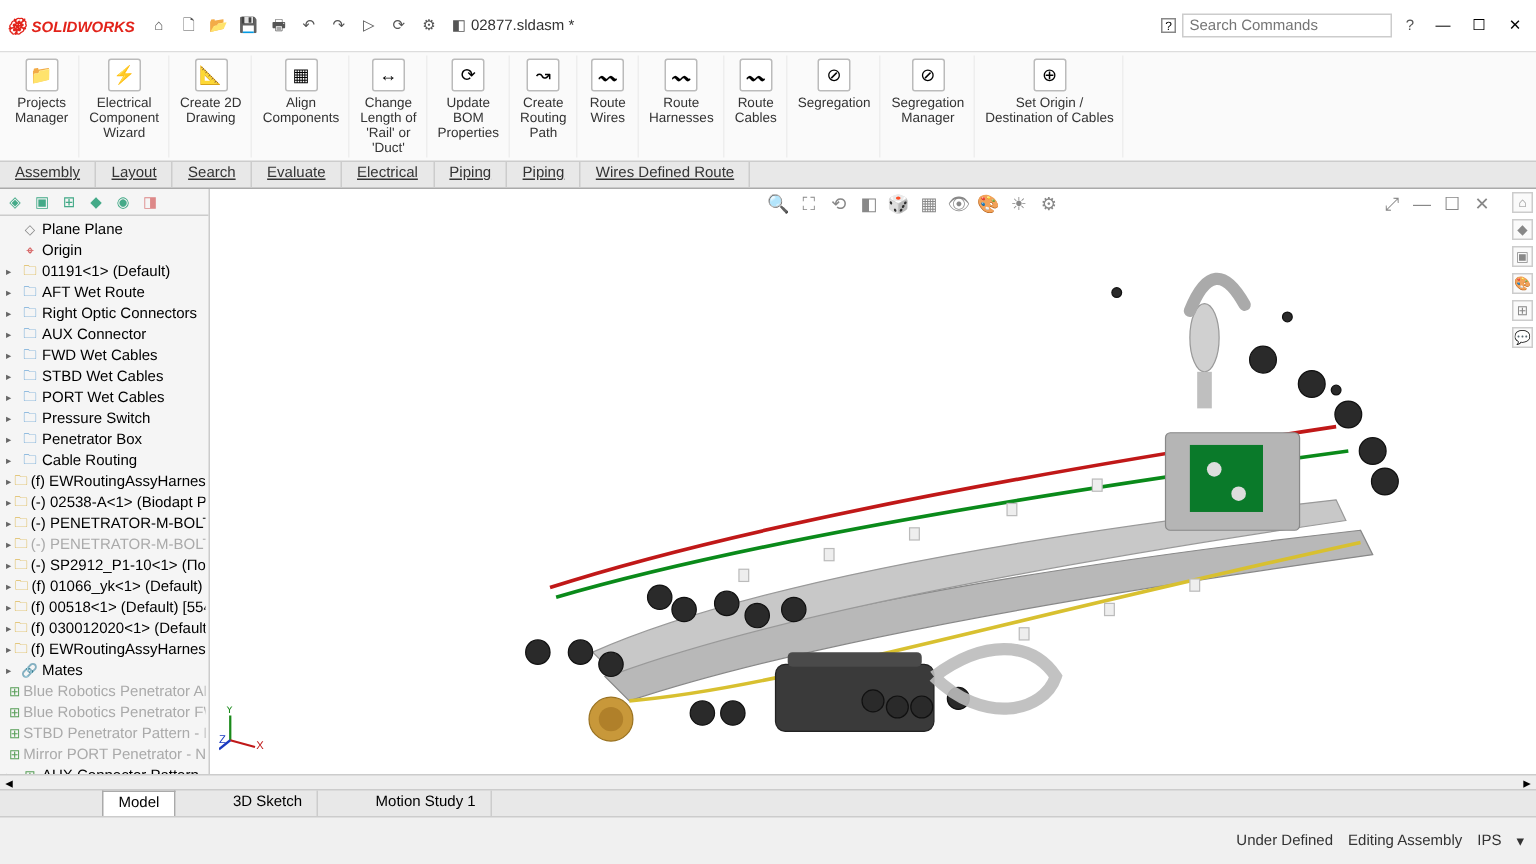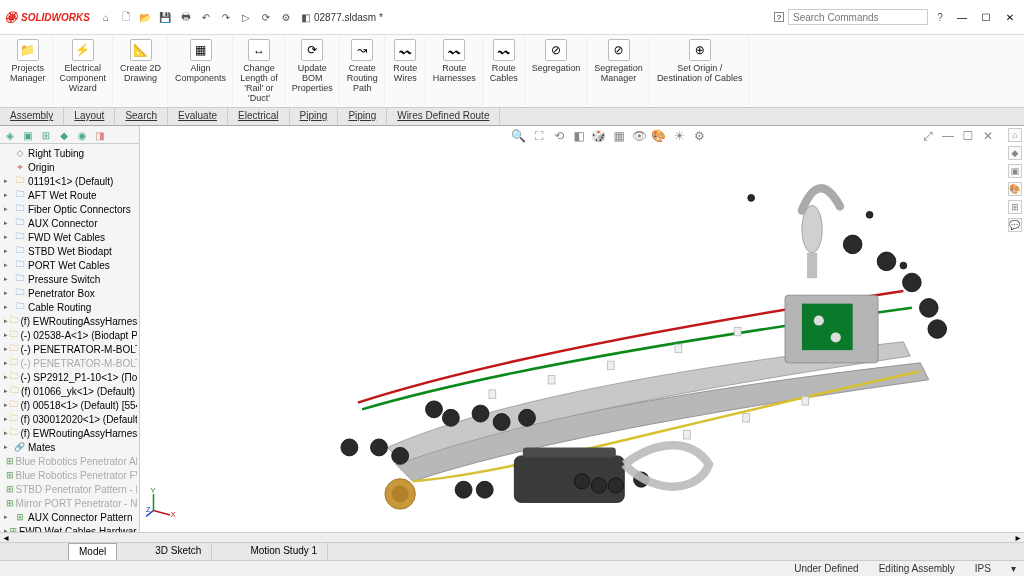--- a/index.html
+++ b/index.html
@@ -38,21 +38,21 @@
   .vt-btn { width:16px;height:16px;display:flex;align-items:center;justify-content:center;color:#888;cursor:pointer;font-size:12px; }
   .triad { position:absolute; bottom:12px; left:6px; }
   .triad svg { width:30px; height:30px; }
   .sidepins { position:absolute; top:2px; right:2px; display:flex; flex-direction:column; gap:4px; }
   .pin { width:14px;height:14px;border:1px solid #ccc;background:#fafafa;display:flex;align-items:center;justify-content:center;color:#888;font-size:9px;cursor:pointer;}
   
   .doc-tabs { height:18px; background:#e8e8e8; border-top:1px solid #ccc; display:flex; padding-left:40px; }
   .doc-tab { padding:2px 10px; border-right:1px solid #ccc; cursor:pointer;margin-left:28px; }
   .doc-tab.active { background:#fff; border:1px solid #aaa; border-bottom:none; }
   
-  .status { height:16px; background:#f0f0f0; border-top:1px solid #ccc; display:flex; align-items:center; justify-content:flex-end; gap:20px; padding:0 8px; color:#333; }
+  .status { height:32px; background:#f0f0f0; border-top:1px solid #ccc; display:flex; align-items:center; justify-content:flex-end; gap:10px; padding:0 8px; color:#333; }
   .hscroll { height:10px; border-top:1px solid #ccc; display:flex;align-items:center; background:#eee; }
   .hscroll .arrow { width:12px;text-align:center; }
   .model-svg { position:absolute; top:0; left:0; width:100%; height:100%; }
 </style>
 </head>
 <body>
 
 <div class="titlebar">
   <span class="sw-logo">🏵 <span>SOLIDWORKS</span></span>
   <span class="qat">
@@ -153,56 +153,56 @@
       <span class="sb-ico">▣</span>
       <span class="sb-ico">⊞</span>
       <span class="sb-ico">◆</span>
       <span class="sb-ico">◉</span>
       <span class="sb-ico" style="color:#d88">◨</span>
     </div>
     <div class="tree" id="tree">
         <div class="tree-item">
           <span class="tri"></span>
           <span class="node-ico" style="color:#888">◇</span>
-          <span>Right Tubing</span>
+          <span>Plane Plane</span>
         </div>
         <div class="tree-item">
           <span class="tri"></span>
           <span class="node-ico" style="color:#c33">⌖</span>
           <span>Origin</span>
         </div>
         <div class="tree-item">
           <span class="tri">▸</span>
           <span class="node-ico" style="color:#d4a017">🗀</span>
           <span>01191&lt;1&gt; (Default)</span>
         </div>
         <div class="tree-item">
           <span class="tri">▸</span>
           <span class="node-ico" style="color:#3a8acc">🗀</span>
           <span>AFT Wet Route</span>
         </div>
         <div class="tree-item">
           <span class="tri">▸</span>
           <span class="node-ico" style="color:#3a8acc">🗀</span>
-          <span>Fiber Optic Connectors</span>
+          <span>Right Optic Connectors</span>
         </div>
         <div class="tree-item">
           <span class="tri">▸</span>
           <span class="node-ico" style="color:#3a8acc">🗀</span>
           <span>AUX Connector</span>
         </div>
         <div class="tree-item">
           <span class="tri">▸</span>
           <span class="node-ico" style="color:#3a8acc">🗀</span>
           <span>FWD Wet Cables</span>
         </div>
         <div class="tree-item">
           <span class="tri">▸</span>
           <span class="node-ico" style="color:#3a8acc">🗀</span>
-          <span>STBD Wet Biodapt</span>
+          <span>STBD Wet Cables</span>
         </div>
         <div class="tree-item">
           <span class="tri">▸</span>
           <span class="node-ico" style="color:#3a8acc">🗀</span>
           <span>PORT Wet Cables</span>
         </div>
         <div class="tree-item">
           <span class="tri">▸</span>
           <span class="node-ico" style="color:#3a8acc">🗀</span>
           <span>Pressure Switch</span>

